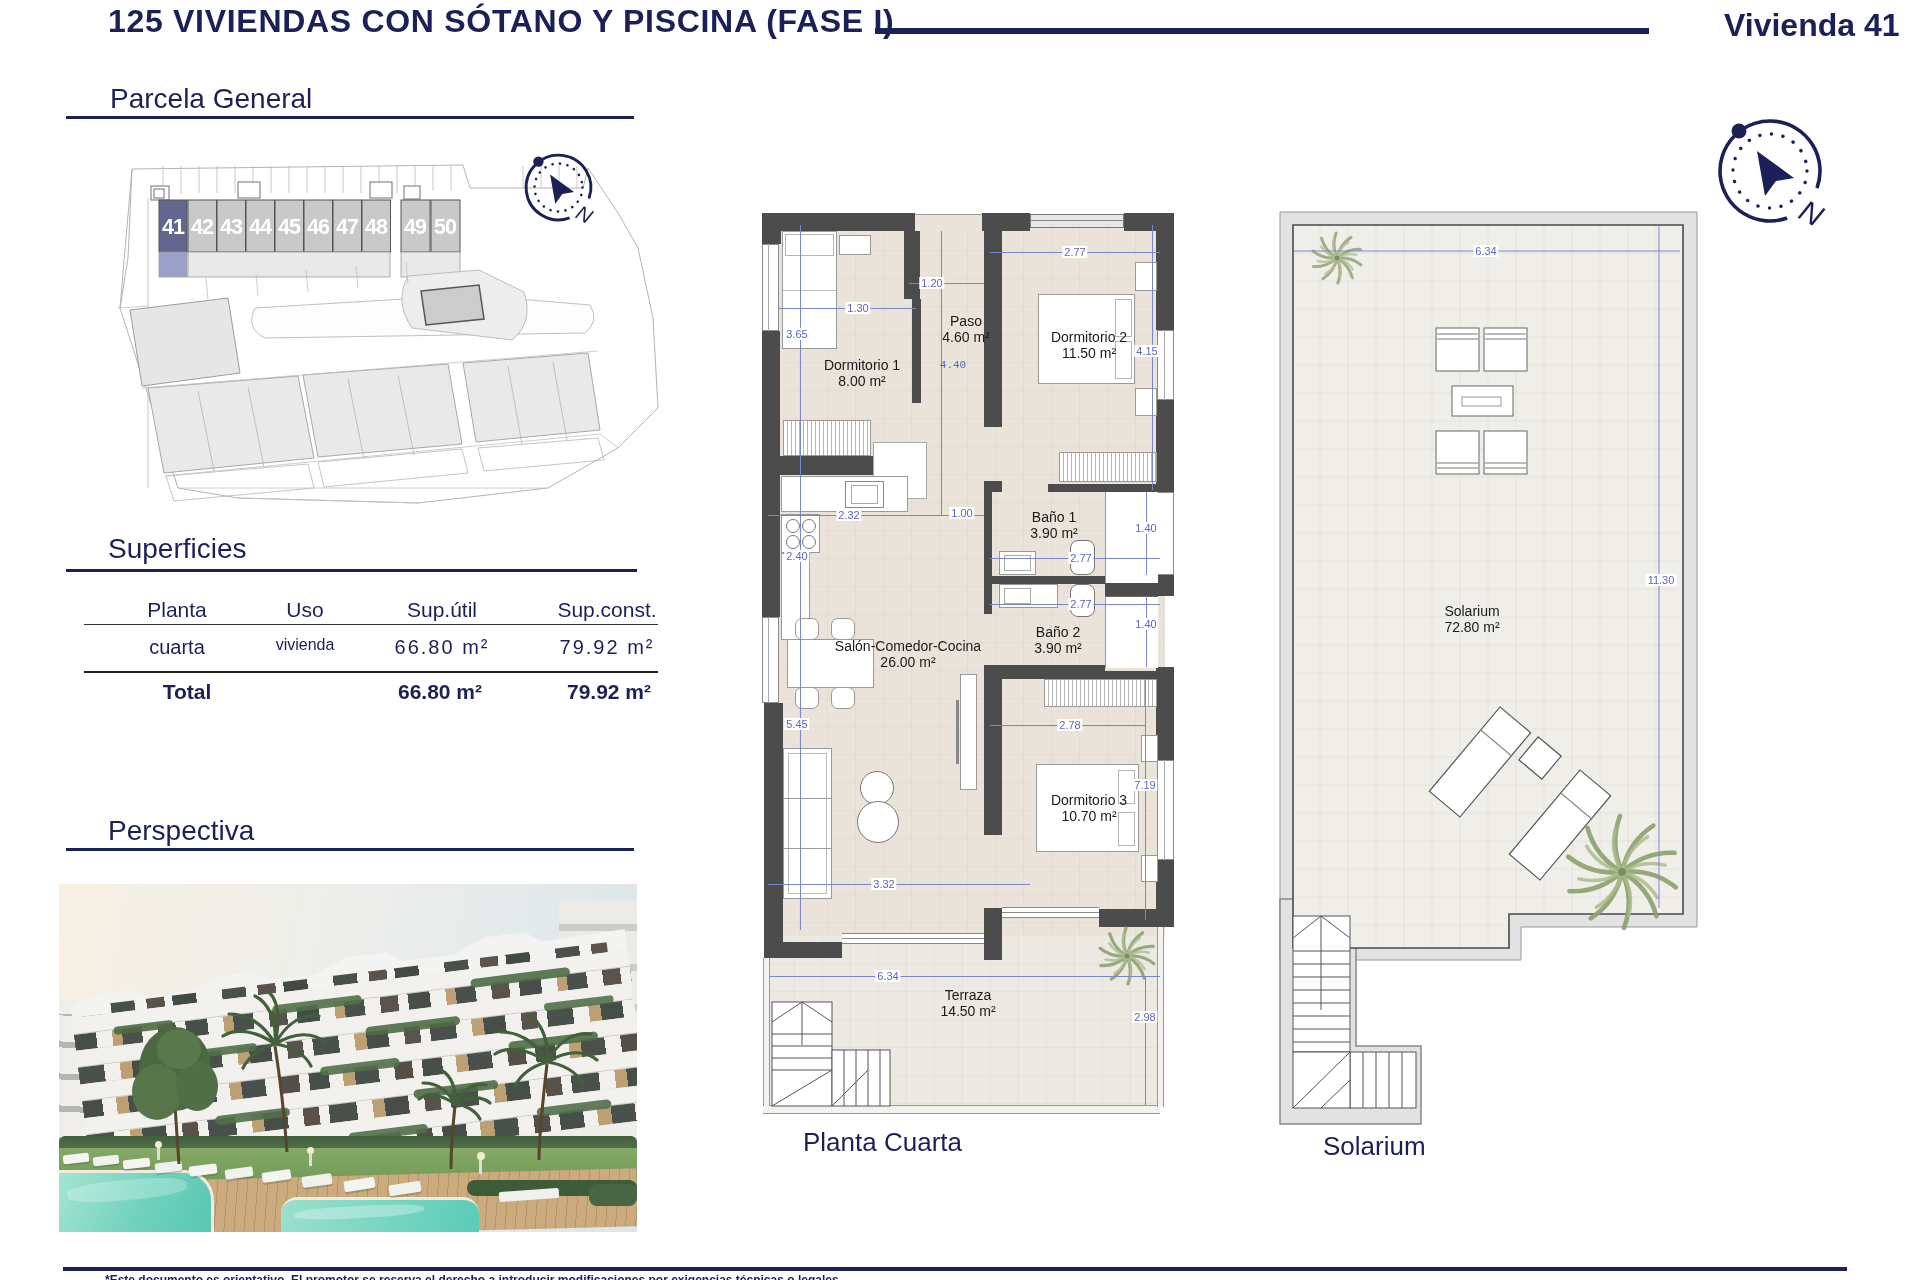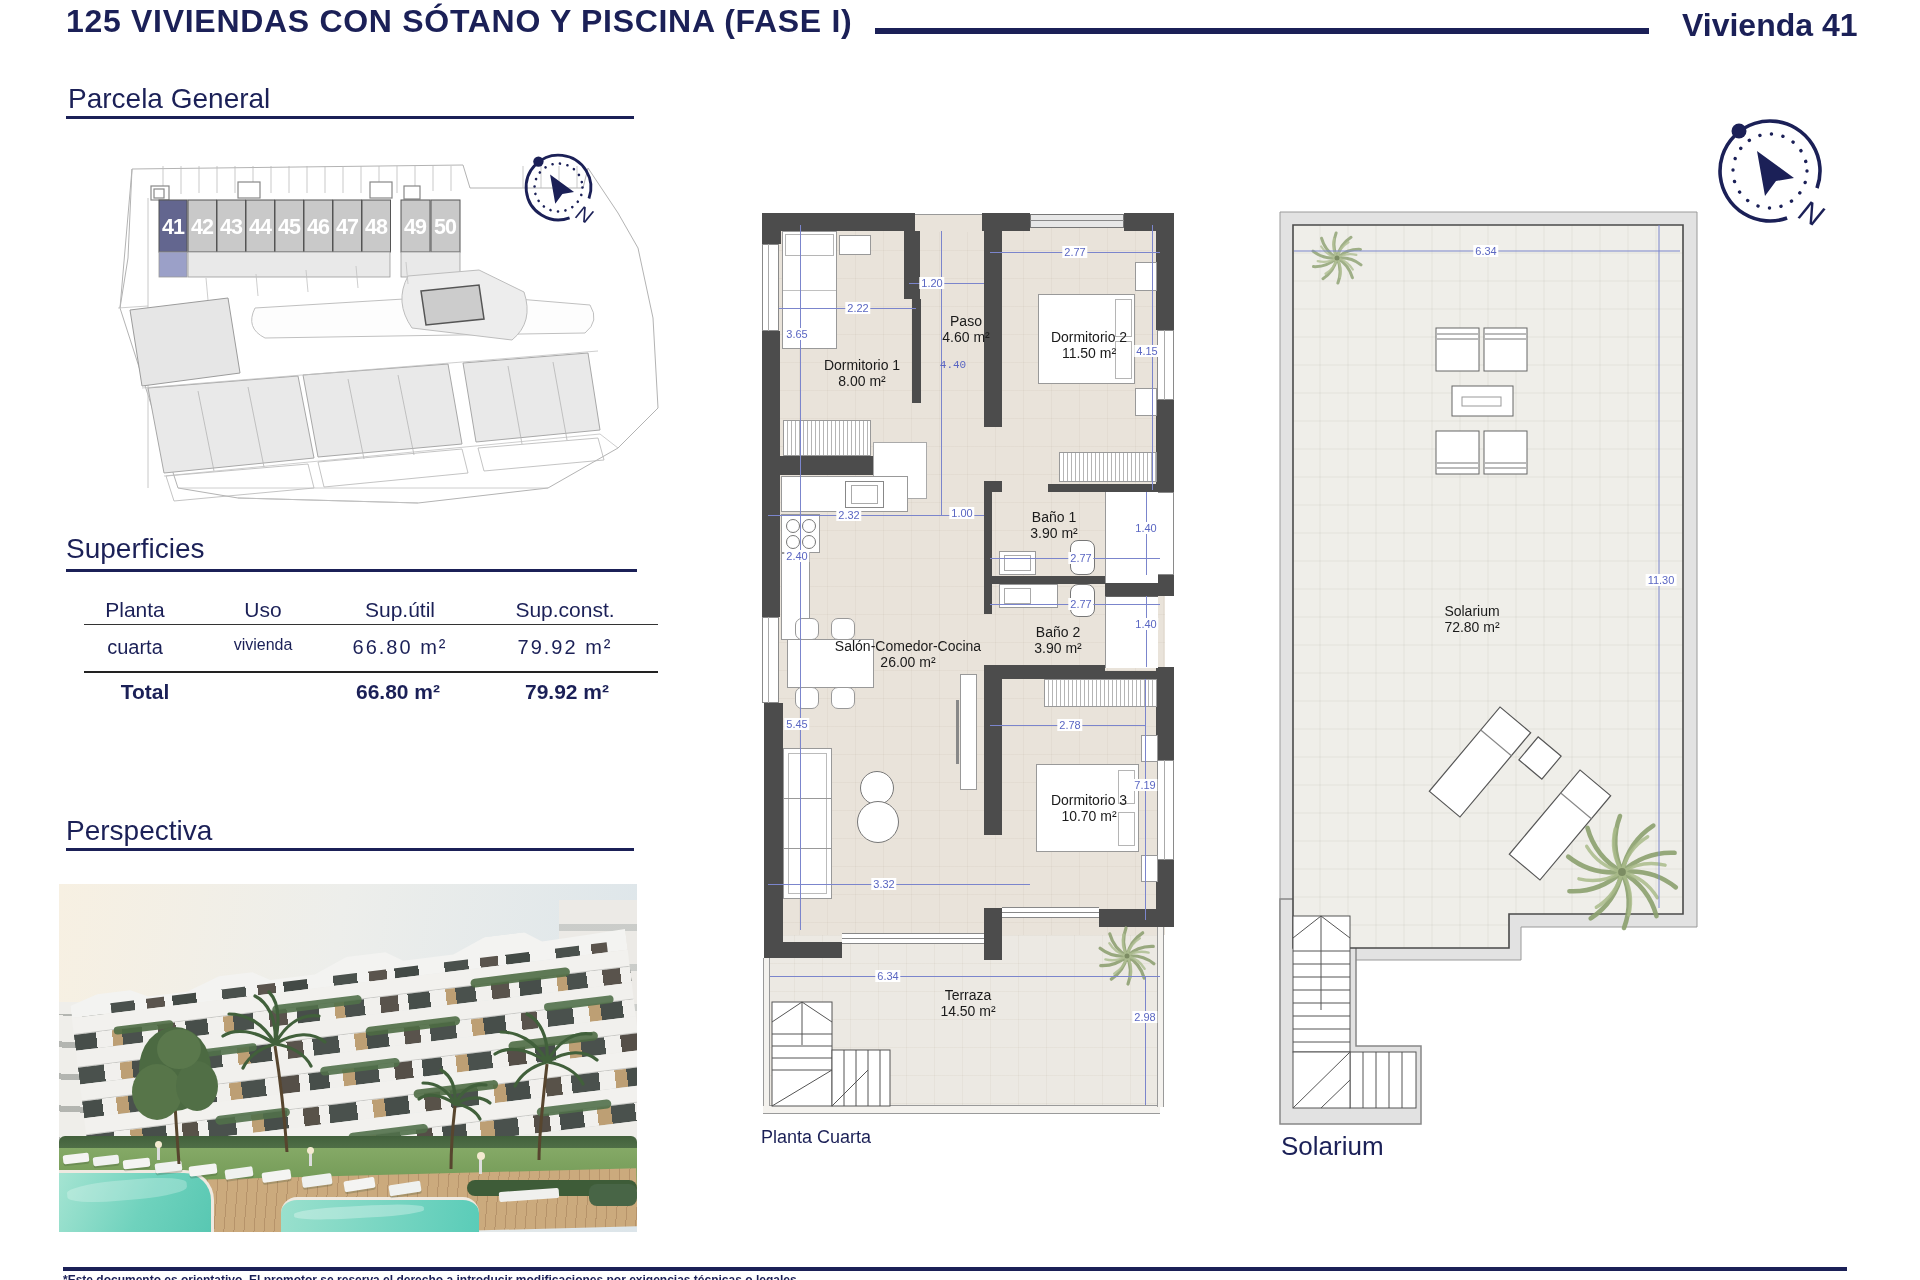--- a/index.html
+++ b/index.html
@@ -5,21 +5,21 @@
 html,body{margin:0;padding:0;background:#fff;}
 body{width:1920px;height:1280px;position:relative;overflow:hidden;font-family:"Liberation Sans",sans-serif;}
 .a{position:absolute;}
 .w{position:absolute;background:#4c4c4c;}
 .f{position:absolute;background:#fff;border:1px solid #999;box-sizing:border-box;}
 .wd{position:absolute;background:#fff;border:1px solid #8a8a8a;box-sizing:border-box;}
 .dl{position:absolute;background:#7b85cc;}
 .dt{position:absolute;color:#5a66c2;font-size:11px;line-height:12px;background:#fff;padding:0 2px;transform:translate(-50%,-50%);white-space:nowrap;}
 .dtn{position:absolute;color:#5a66c2;font-size:11px;line-height:12px;transform:translate(-50%,-50%);white-space:nowrap;}
 .rl{position:absolute;color:#1a1a1a;font-size:14px;line-height:16px;text-align:center;transform:translate(-50%,0);white-space:nowrap;}
-.nav{color:#1b2057;}
+.nav{color:#1b2057;margin-left:42px;}
 .strip{background:repeating-linear-gradient(90deg,#fff 0,#fff 3px,#b5b5b5 3px,#b5b5b5 4px);}
 </style>
 </head>
 <body>
 
 <div class="a nav" style="left:66px;top:3px;font-size:32px;font-weight:bold;letter-spacing:0.7px;">125 VIVIENDAS CON SÓTANO Y PISCINA (FASE I)</div>
 <div class="a" style="left:875px;top:28px;width:774px;height:6px;background:#1b2057;"></div>
 <div class="a nav" style="left:1682px;top:7px;font-size:32px;font-weight:bold;">Vivienda 41</div>
 
 <div class="a nav" style="left:68px;top:83px;font-size:28px;">Parcela General</div>
@@ -354,21 +354,21 @@
 <div class="dl" style="left:779px;top:308px;width:137px;height:1px;"></div>
 <div class="dl" style="left:768px;top:515px;width:216px;height:1px;"></div>
 <div class="dl" style="left:990px;top:558px;width:170px;height:1px;"></div>
 <div class="dl" style="left:990px;top:604px;width:170px;height:1px;"></div>
 <div class="dl" style="left:990px;top:725px;width:155px;height:1px;"></div>
 <div class="dl" style="left:768px;top:884px;width:262px;height:1px;"></div>
 <div class="dl" style="left:770px;top:976px;width:390px;height:1px;"></div>
 
 <div class="dt" style="left:1075px;top:252px;">2.77</div>
 <div class="dt" style="left:932px;top:283px;">1.20</div>
-<div class="dt" style="left:858px;top:308px;">2.22</div>
+<div class="dt" style="left:858px;top:308px;">1.30</div>
 <div class="dt" style="left:797px;top:334px;">3.65</div>
 <div class="dtn" style="left:953px;top:365px;font-family:Liberation Mono, monospace;">4.40</div>
 <div class="dt" style="left:1147px;top:351px;text-align:right;">4.15</div>
 <div class="dt" style="left:849px;top:515px;">2.32</div>
 <div class="dt" style="left:962px;top:513px;">1.00</div>
 <div class="dt" style="left:797px;top:556px;">2.40</div>
 <div class="dt" style="left:1146px;top:528px;">1.40</div>
 <div class="dt" style="left:1081px;top:558px;">2.77</div>
 <div class="dt" style="left:1081px;top:604px;">2.77</div>
 <div class="dt" style="left:1146px;top:624px;">1.40</div>
@@ -381,21 +381,21 @@
 
 <div class="rl" style="left:862px;top:357px;">Dormitorio 1<br>8.00 m²</div>
 <div class="rl" style="left:966px;top:313px;">Paso<br>4.60 m²</div>
 <div class="rl" style="left:1089px;top:329px;">Dormitorio 2<br>11.50 m²</div>
 <div class="rl" style="left:1054px;top:509px;">Baño 1<br>3.90 m²</div>
 <div class="rl" style="left:908px;top:638px;">Salón-Comedor-Cocina<br>26.00 m²</div>
 <div class="rl" style="left:1058px;top:624px;">Baño 2<br>3.90 m²</div>
 <div class="rl" style="left:1089px;top:792px;">Dormitorio 3<br>10.70 m²</div>
 <div class="rl" style="left:968px;top:987px;">Terraza<br>14.50 m²</div>
 
-<div class="a nav" style="left:761px;top:1127px;font-size:18px;">Planta Cuarta</div>
+<div class="a nav" style="left:761px;top:1127px;font-size:26px;">Planta Cuarta</div>
 
 <svg class="a" style="left:1276px;top:208px;" width="426" height="966" viewBox="1276 208 426 966">
 
 <polygon points="1280,212 1697,212 1697,927 1521,927 1521,960 1280,960" fill="#e2e2e2" stroke="#9a9a9a" stroke-width="1"></polygon>
 
 <polygon points="1280,899 1356,899 1356,1046 1421,1046 1421,1124 1280,1124" fill="#e2e2e2" stroke="#888" stroke-width="1.5"></polygon>
 
 <polygon points="1293,225 1683,225 1683,914 1509,914 1509,948 1293,948" fill="#efeee9" stroke="#4a4a4a" stroke-width="1.6"></polygon>
 
 <g stroke="rgba(120,110,90,0.08)" stroke-width="1">

